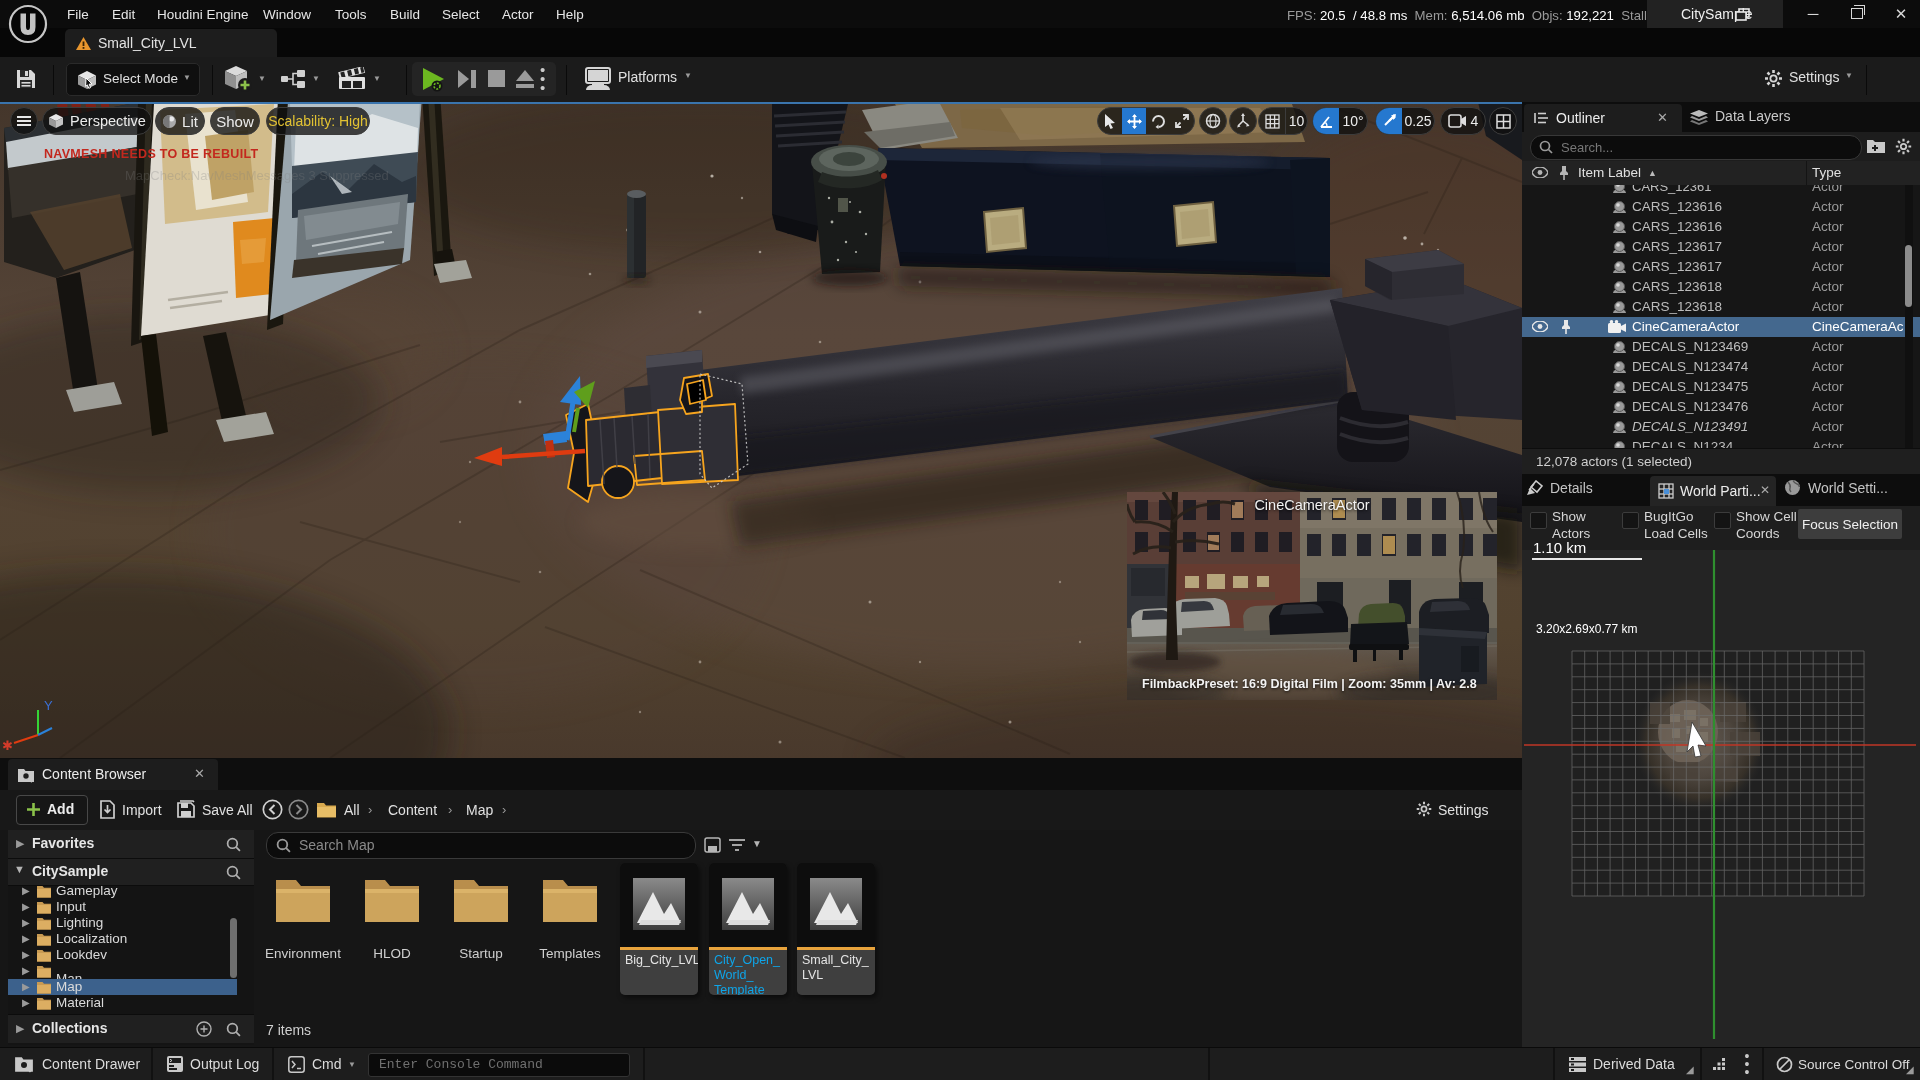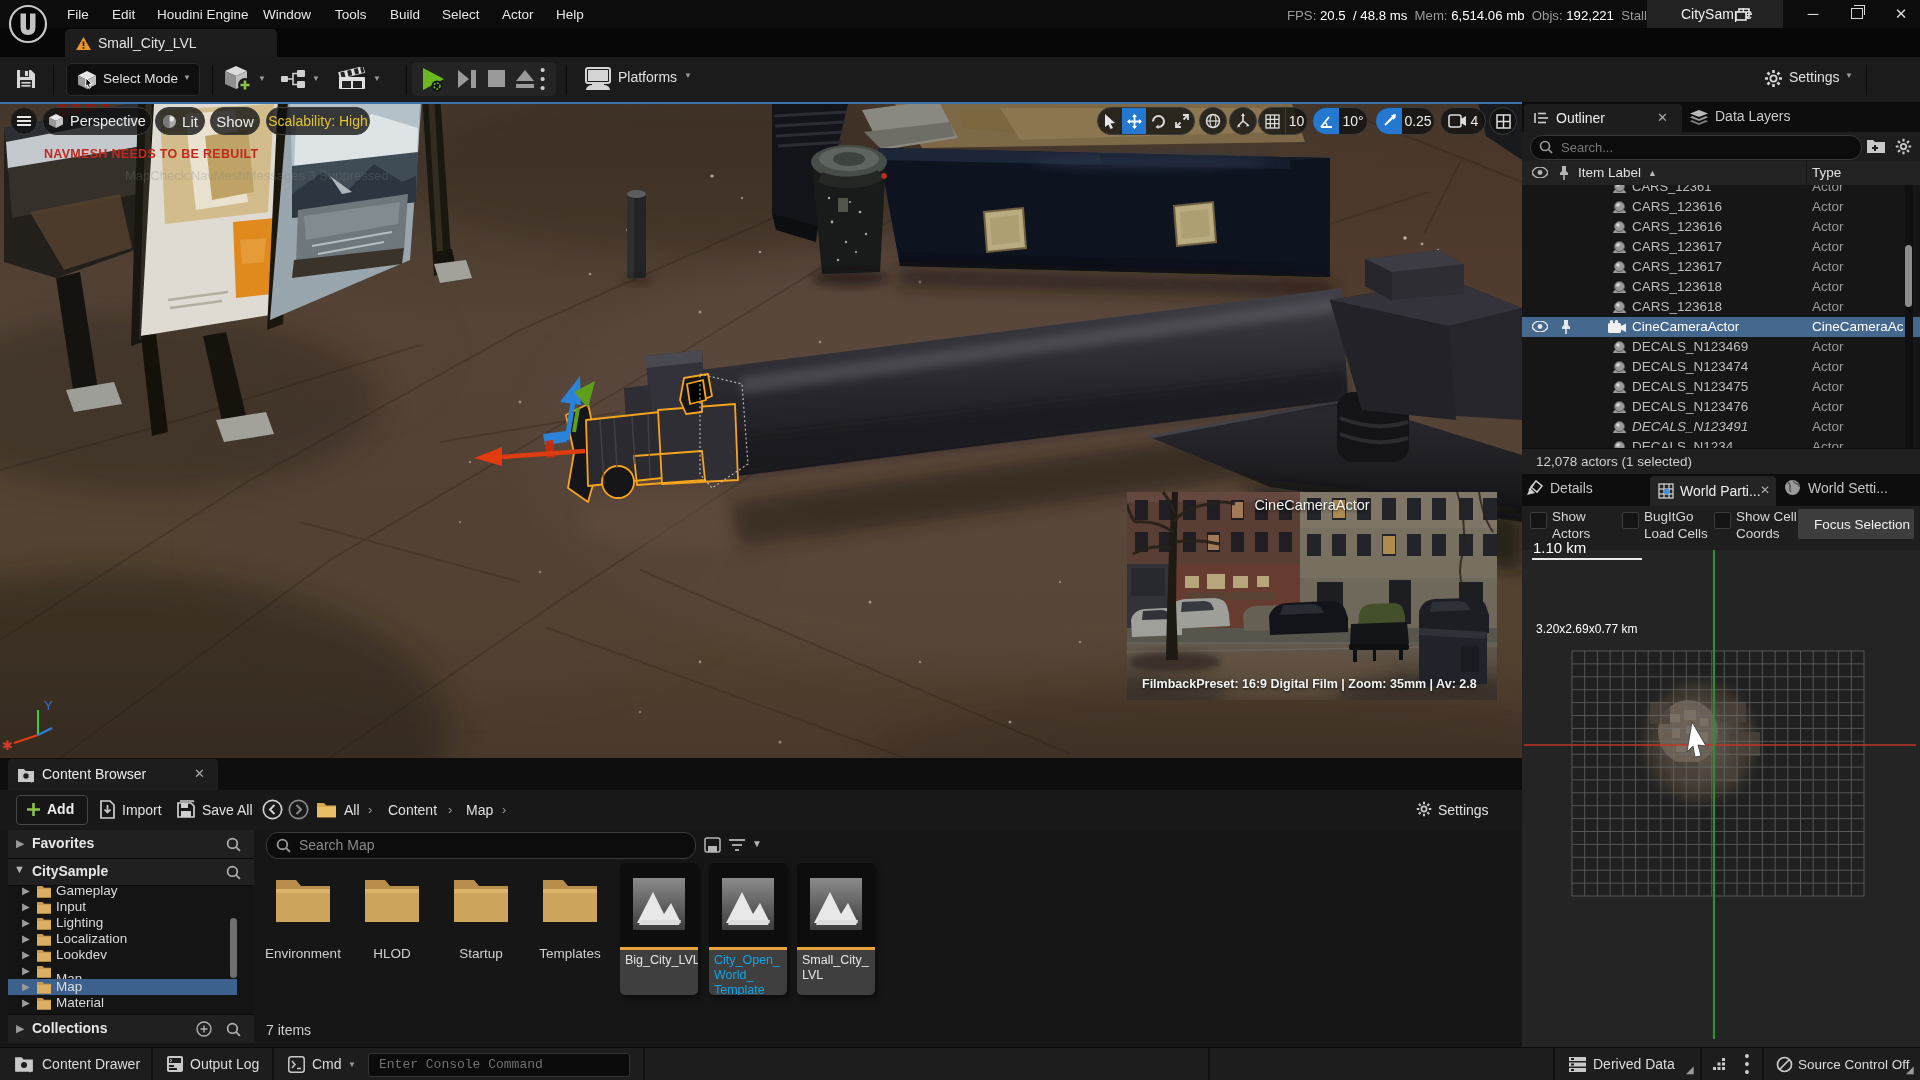--- a/index.html
+++ b/index.html
@@ -1004,21 +1004,21 @@
     </div>
 
     <div class="abs" style="left:0;top:404px;width:398px;height:46px;background:#1e1e1e;"></div>
     <div class="abs" style="left:8px;top:410px;width:15px;height:15px;background:#141414;border:1px solid #3c3c3c;border-radius:2px;"></div>
     <div class="abs" style="left:30px;top:406px;font-size:13.5px;color:#d6d6d6;line-height:17px;">Show<br>Actors</div>
     <div class="abs" style="left:100px;top:410px;width:15px;height:15px;background:#141414;border:1px solid #3c3c3c;border-radius:2px;"></div>
     <div class="abs" style="left:122px;top:406px;font-size:13.5px;color:#d6d6d6;line-height:17px;">BugItGo<br>Load Cells</div>
     <div class="abs" style="left:192px;top:410px;width:15px;height:15px;background:#141414;border:1px solid #3c3c3c;border-radius:2px;"></div>
     <div class="abs" style="left:214px;top:406px;font-size:13.5px;color:#d6d6d6;line-height:17px;">Show Cell<br>Coords</div>
     <div class="abs" style="left:276px;top:407px;width:104px;height:30px;background:#3d3d3d;border-radius:2px;
-         display:flex;align-items:center;justify-content:center;font-size:13.5px;color:#f0f0f0;padding-left:12px;">Focus Selection</div>
+         display:flex;align-items:center;justify-content:center;font-size:13.5px;color:#f0f0f0;">Focus Selection</div>
 
     <div class="abs" style="left:11px;top:437px;font-size:15px;color:#fff;z-index:5;">1.10 km</div>
     <div class="abs" style="left:10px;top:456px;width:110px;height:2px;background:#e8e8e8;z-index:5;"></div>
     <div class="abs" style="left:14px;top:472px;font-size:12px;color:#fff;z-index:5;margin-top:48px;">3.20x2.69x0.77 km</div>
     <div class="abs" id="maparea" style="left:0;top:448px;width:398px;height:599px;background:#242424;overflow:hidden;">
       <svg class="abs" style="left:0;top:0" width="398" height="599" viewBox="0 0 398 599">
         <defs>
           <radialGradient id="cityblob" cx="0.5" cy="0.5" r="0.5">
             <stop offset="0" stop-color="#645c53"></stop>
               <stop offset="0.5" stop-color="#4e463e"></stop>

